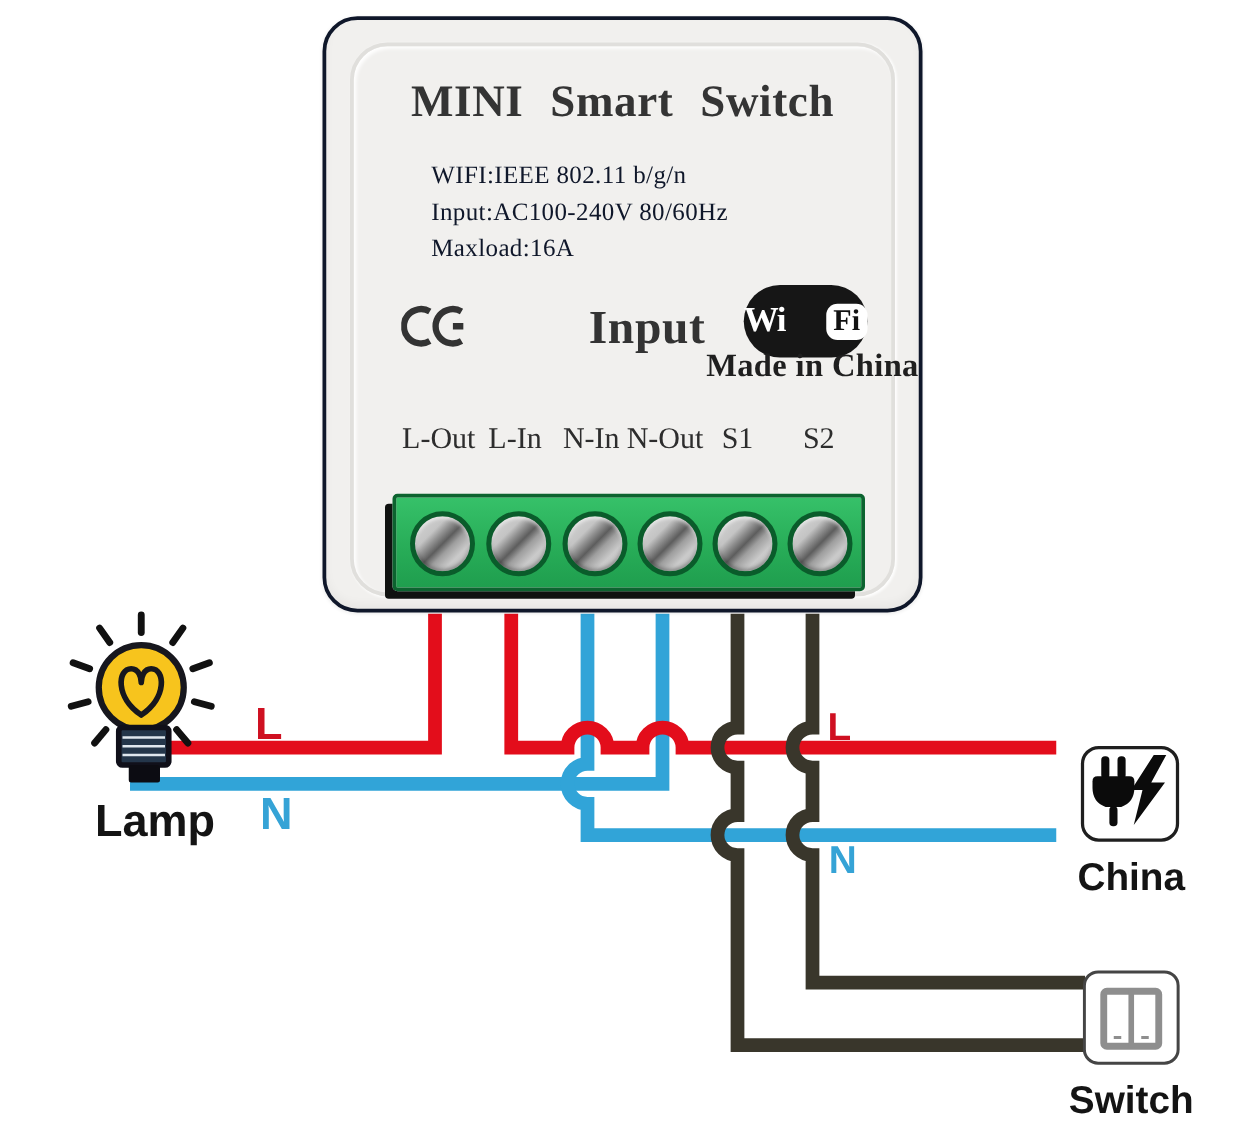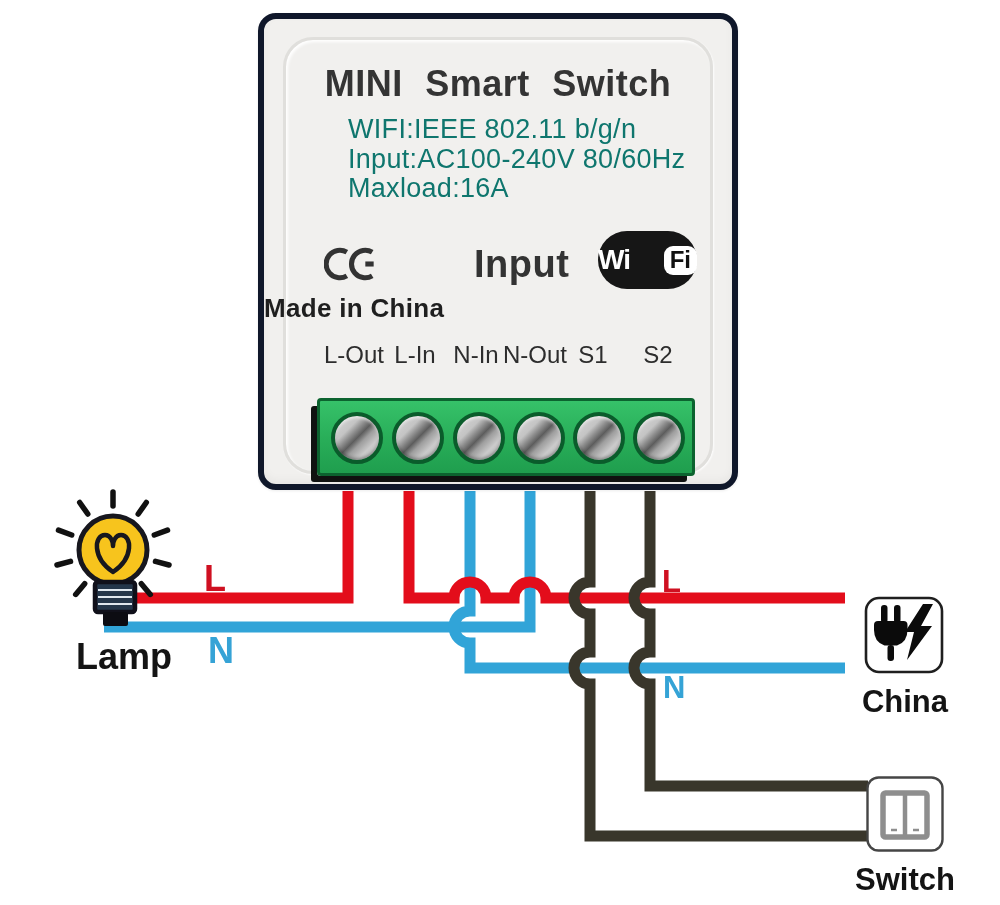--- a/index.html
+++ b/index.html
@@ -2,37 +2,37 @@
 <html><head>
 <meta charset="utf-8">
 <style>
   html,body{margin:0;padding:0;background:#fff;}
   *{box-sizing:border-box;}
   body{font-family:"Liberation Sans", sans-serif;}
   .canvas{position:relative;width:1000px;height:905px;background:#fff;overflow:hidden;}
 
   
   .device{position:absolute;left:258px;top:13px;width:480px;height:477px;
-    background:#f1f0ee;border:6px solid #0f172a;border-radius:18px;
-    box-shadow:inset 0 -4px 8px rgba(0,0,0,.04), 0 1px 3px rgba(0,0,0,.08);}
+    background:#f1f0ee;border:3px solid #0f172a;border-radius:28px;
+    box-shadow:inset 0 -4px 8px rgba(0,0,0,.04), 0 1px 3px rgba(0,0,0,.08);font-family:Liberation Serif, serif;}
   .bezel{position:absolute;left:19px;top:18px;right:19px;bottom:10px;
     border:3px solid #e0dfdc;border-radius:30px;
     box-shadow:inset 2px 2px 3px rgba(255,255,255,.95), 1px 1px 2px rgba(255,255,255,.9);}
   .device-title{position:absolute;left:0;top:44px;width:100%;text-align:center;
     font-size:36px;font-weight:700;color:#343434;letter-spacing:.5px;word-spacing:12px;}
-  .specs{position:absolute;left:84px;top:96px;font-size:27px;line-height:29.5px;
-    color:#0f766e;letter-spacing:.3px;}
+  .specs{position:absolute;left:84px;top:110px;font-size:20px;line-height:29.5px;
+    color:#0f172a;letter-spacing:.3px;}
   .cert-ce{position:absolute;left:60px;top:225px;width:58px;height:40px;}
   .cert-rohs{position:absolute;left:210px;top:224px;font-size:38px;font-weight:700;color:#333;letter-spacing:.5px;}
   .wifi-logo{position:absolute;left:334px;top:212px;width:99px;height:58px;background:#161616;
     border-radius:30px;display:flex;align-items:center;justify-content:space-between;gap:4px;}
   .wifi-wi{color:#fff;font-size:28px;font-weight:700;letter-spacing:-1px;}
   .wifi-fi{background:#fff;color:#111;font-size:24px;font-weight:700;border-radius:9px;
     padding:1px 6px 2px 6px;line-height:26px;}
-  .origin{position:absolute;left:0;top:274px;width:100%;text-align:left;
+  .origin{position:absolute;left:0;top:262px;width:100%;text-align:right;
     font-size:26px;font-weight:600;color:#1f1f1f;letter-spacing:.3px;}
   .terminal-label{position:absolute;top:322px;transform:translateX(-50%);
     font-size:24px;color:#2d2d2d;white-space:nowrap;}
 
   
   .terminal-block{position:absolute;left:53px;top:379px;width:378px;height:78px;
     border:3px solid #0c632f;border-radius:4px;
     background:linear-gradient(180deg,#36c169 0%,#28ad58 55%,#1f9e4e 100%);
     box-shadow:-7px 7px 0 -1px #101210;}
   .screw{position:absolute;top:11px;width:52px;height:52px;border-radius:50%;

